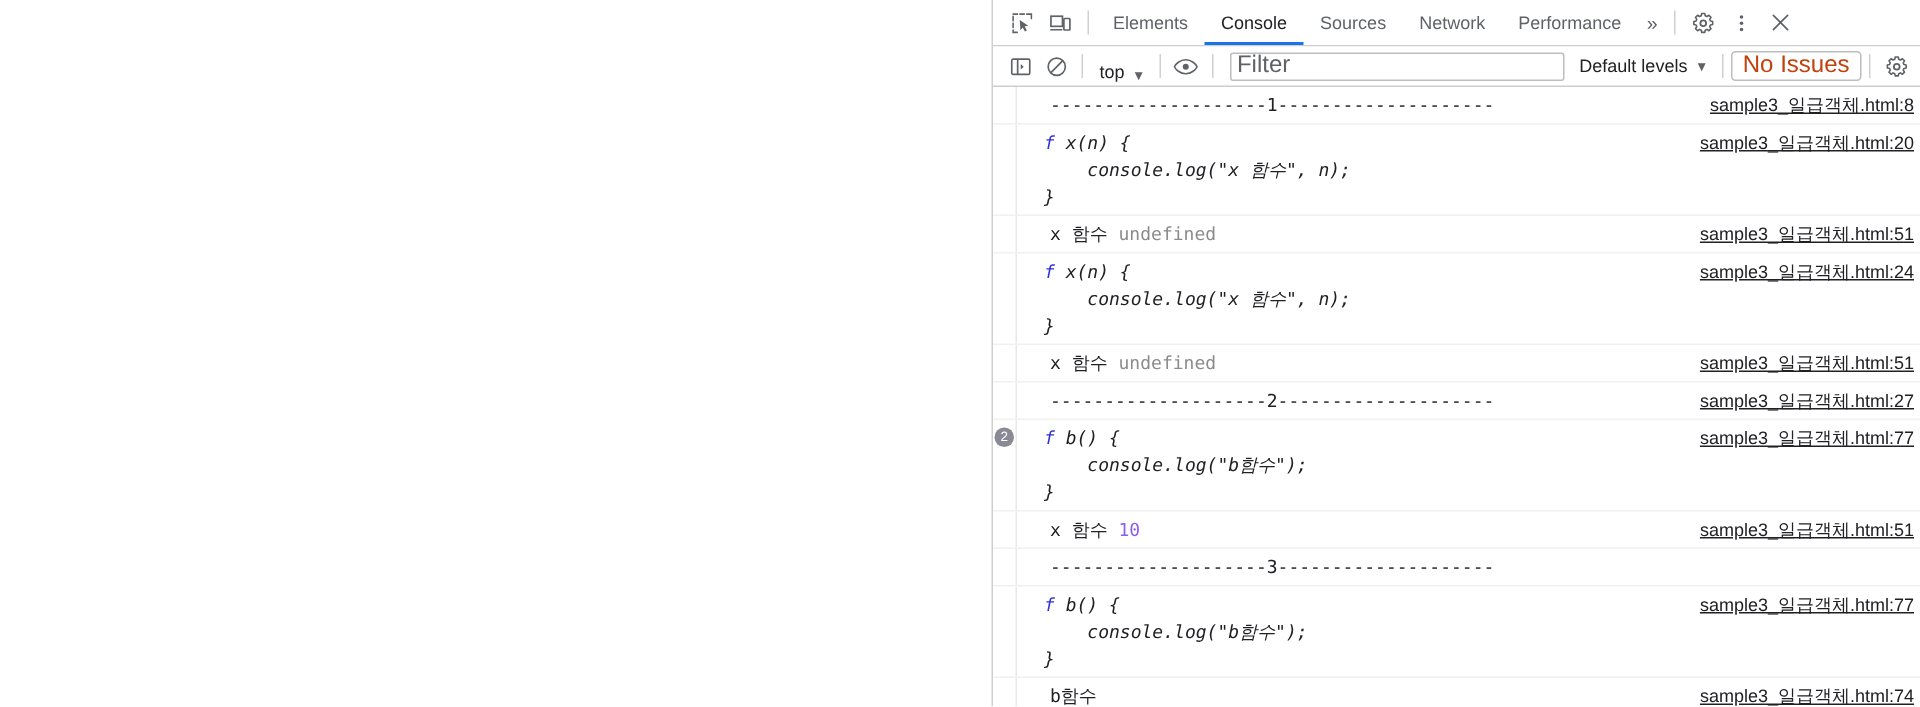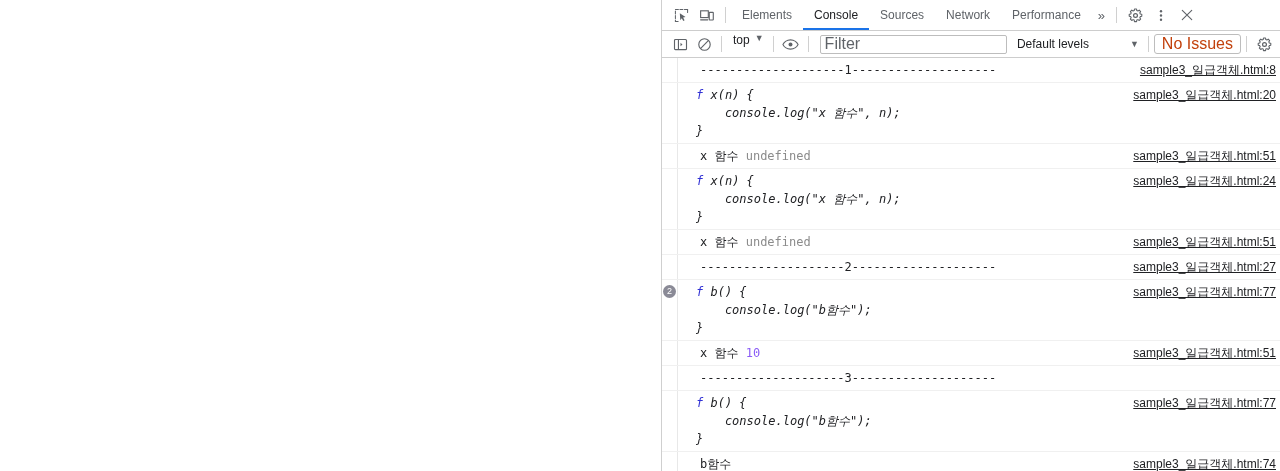--- a/index.html
+++ b/index.html
@@ -85,21 +85,21 @@
     padding: 0 4px 0 6px;
     gap: 0;
   }
   .fb-icon {
     width: 24px; height: 22px;
     display: flex; align-items: center; justify-content: center;
     border-radius: 2px;
     flex: 0 0 auto;
   }
   .ctx-select {
-    display: flex; align-items: flex-start;
+    display: flex; align-items: flex-end;
     font-size: 12px; color: #202124;
     padding: 0 4px 0 6px;
     height: 22px;
     border-radius: 2px;
     flex: 0 0 auto;
   }
   .ctx-select .caret { margin-left: 5px; font-size: 9px; color: #5f6368; }
   .filter-input {
     flex: 1 1 auto;
     height: 19px;
@@ -113,21 +113,20 @@
     font-family: "Liberation Sans", sans-serif;
     min-width: 40px;
   }
   .filter-input::placeholder { color: #5f6368; opacity: 1; }
   .levels {
     display: flex; align-items: center;
     font-size: 12px; color: #202124;
     height: 22px; padding: 0 4px;
     white-space: nowrap;
     flex: 0 0 auto;
-    gap: 36px;
   }
   .levels .caret { margin-left: 5px; font-size: 9px; color: #5f6368; }
   .issues-btn {
     font-size: 16px; color: #c2410c;
     border: 1px solid #bdbdbd;
     border-radius: 3px;
     padding: 1px 7px 2px 7px;
     background: #ffffff;
     white-space: nowrap;
     line-height: 15px;

